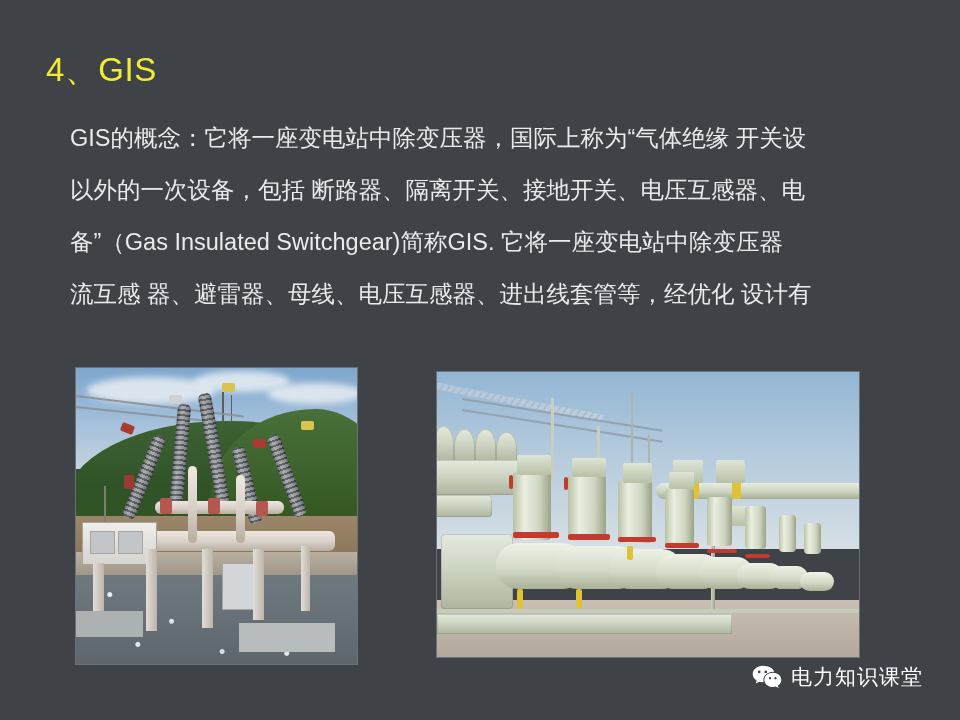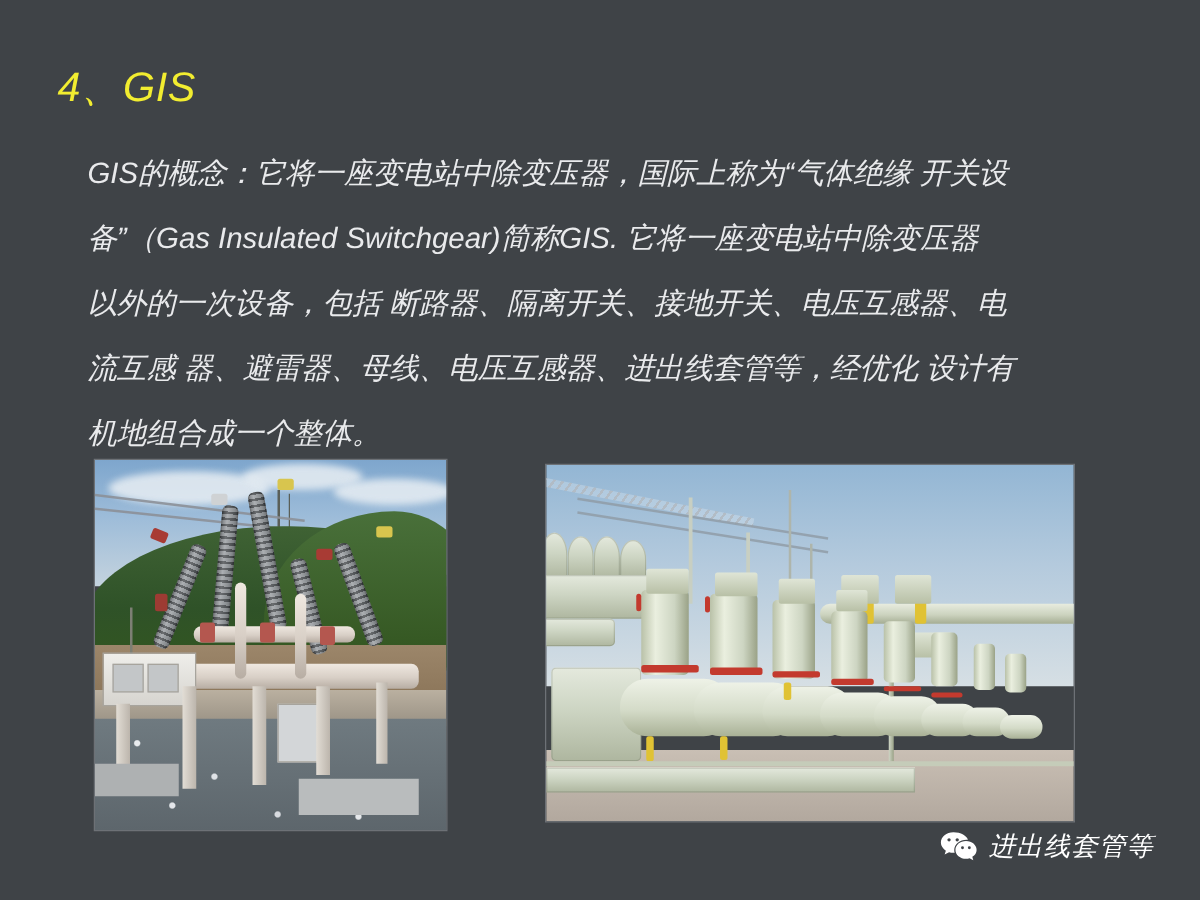--- a/index.html
+++ b/index.html
@@ -11,21 +11,20 @@
     height: 720px;
     overflow: hidden;
     background: #3f4347;
     font-family: "Liberation Sans", "DejaVu Sans", sans-serif;
   }
   .slide {
     position: relative;
     width: 960px;
     height: 720px;
     background: #3f4347;
-    font-style: italic;
   }
 
   
   .title {
     position: absolute;
     left: 46px;
     top: 52px;
     font-size: 33px;
     color: #f2ed30;
     letter-spacing: 0.5px;
@@ -217,24 +216,23 @@
 </style>
 </head>
 <body>
 
 <div class="slide">
 
   <div class="title">4、GIS</div>
 
   <div class="body-text">
     <span class="ln">GIS的概念：它将一座变电站中除变压器，国际上称为“气体绝缘 开关设</span>
+    <span class="ln">以外的一次设备，包括 断路器、隔离开关、接地开关、电压互感器、电</span>
     <span class="ln">备”（Gas Insulated Switchgear)简称GIS. 它将一座变电站中除变压器</span>
-    <span class="ln">以外的一次设备，包括 断路器、隔离开关、接地开关、电压互感器、电</span>
     <span class="ln">流互感 器、避雷器、母线、电压互感器、进出线套管等，经优化 设计有</span>
-    <span class="ln">机地组合成一个整体。</span>
   </div>
 
   <div class="photo photo-left">
     <div class="photo-inner">
       <div class="L-sky"></div>
       <div class="L-cloud" style="left:4%;top:3%;width:46%;height:9%;"></div>
       <div class="L-cloud" style="left:42%;top:1%;width:34%;height:7%;"></div>
       <div class="L-cloud" style="left:68%;top:5%;width:34%;height:7%;"></div>
 
       <div class="L-tower" style="left:52%;top:8%;height:14%;"></div>
@@ -367,16 +365,16 @@
     <span>
       <svg class="wm-icon" viewBox="0 0 34 28" xmlns="http://www.w3.org/2000/svg" aria-hidden="true">
         <path d="M12.2 1.2C5.9 1.2 0.8 5.4 0.8 10.6c0 3 1.8 5.7 4.5 7.4l-1.1 3.5 4-2.1c1.2 0.3 2.5 0.5 3.9 0.5 0.4 0 0.8 0 1.2-0.1-0.3-0.8-0.4-1.6-0.4-2.5 0-5.2 5-9.3 11.2-9.3 0.4 0 0.8 0 1.2 0.1C24.4 4.4 18.9 1.2 12.2 1.2z" fill="#ffffff"></path>
         <circle cx="8.2" cy="8.2" r="1.5" fill="#3f4347"></circle>
         <circle cx="15.6" cy="8.2" r="1.5" fill="#3f4347"></circle>
         <path d="M33.2 17.3c0-4.4-4.3-8-9.6-8s-9.6 3.6-9.6 8 4.3 8 9.6 8c1.1 0 2.2-0.2 3.2-0.5l3.4 1.8-0.9-3c2.4-1.4 3.9-3.7 3.9-6.3z" fill="#ffffff"></path>
         <circle cx="20.4" cy="15.4" r="1.3" fill="#3f4347"></circle>
         <circle cx="26.6" cy="15.4" r="1.3" fill="#3f4347"></circle>
       </svg>
     </span>
-    <span class="wm-text">进出线套管等</span>
+    <span class="wm-text">电力知识课堂</span>
   </div>
 
 </div>
 
 </body></html>

